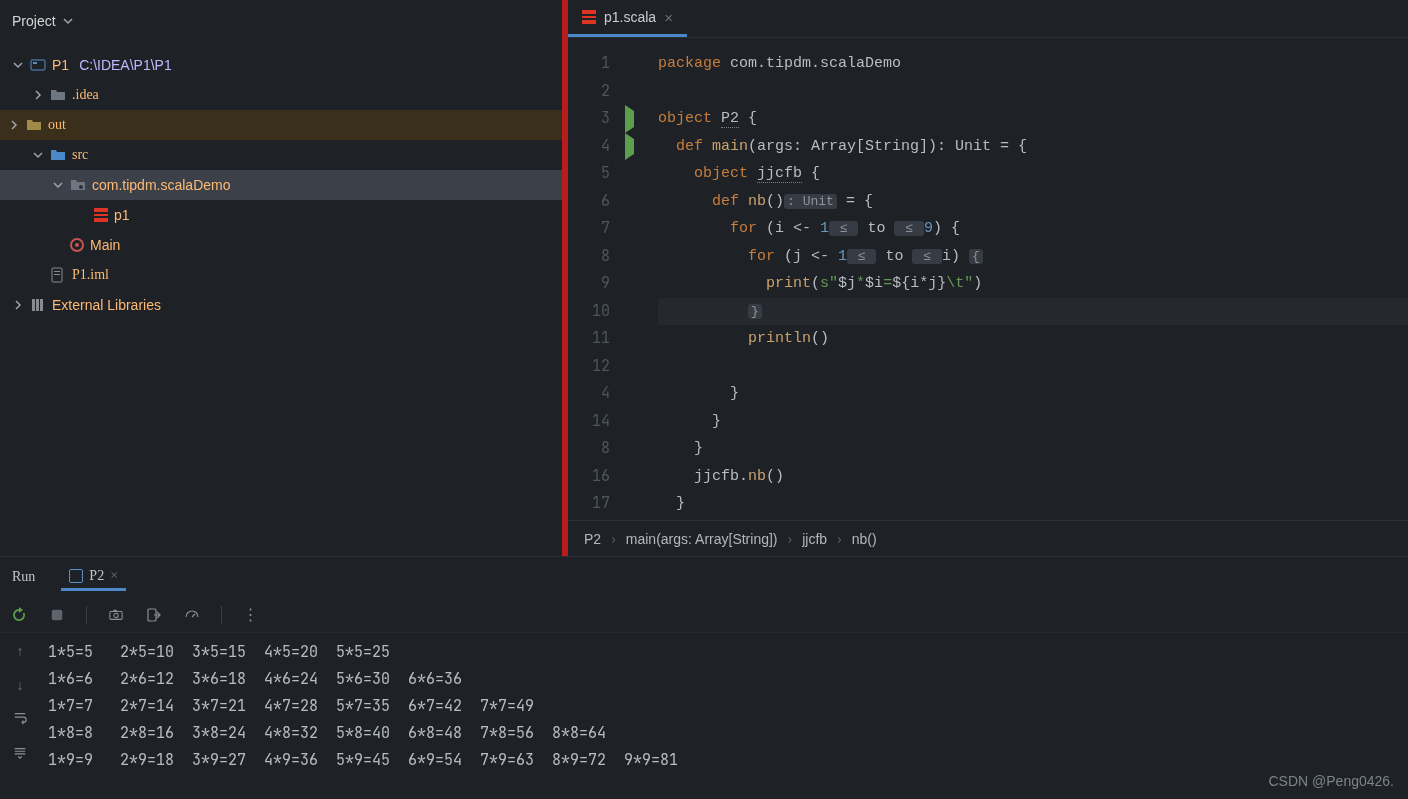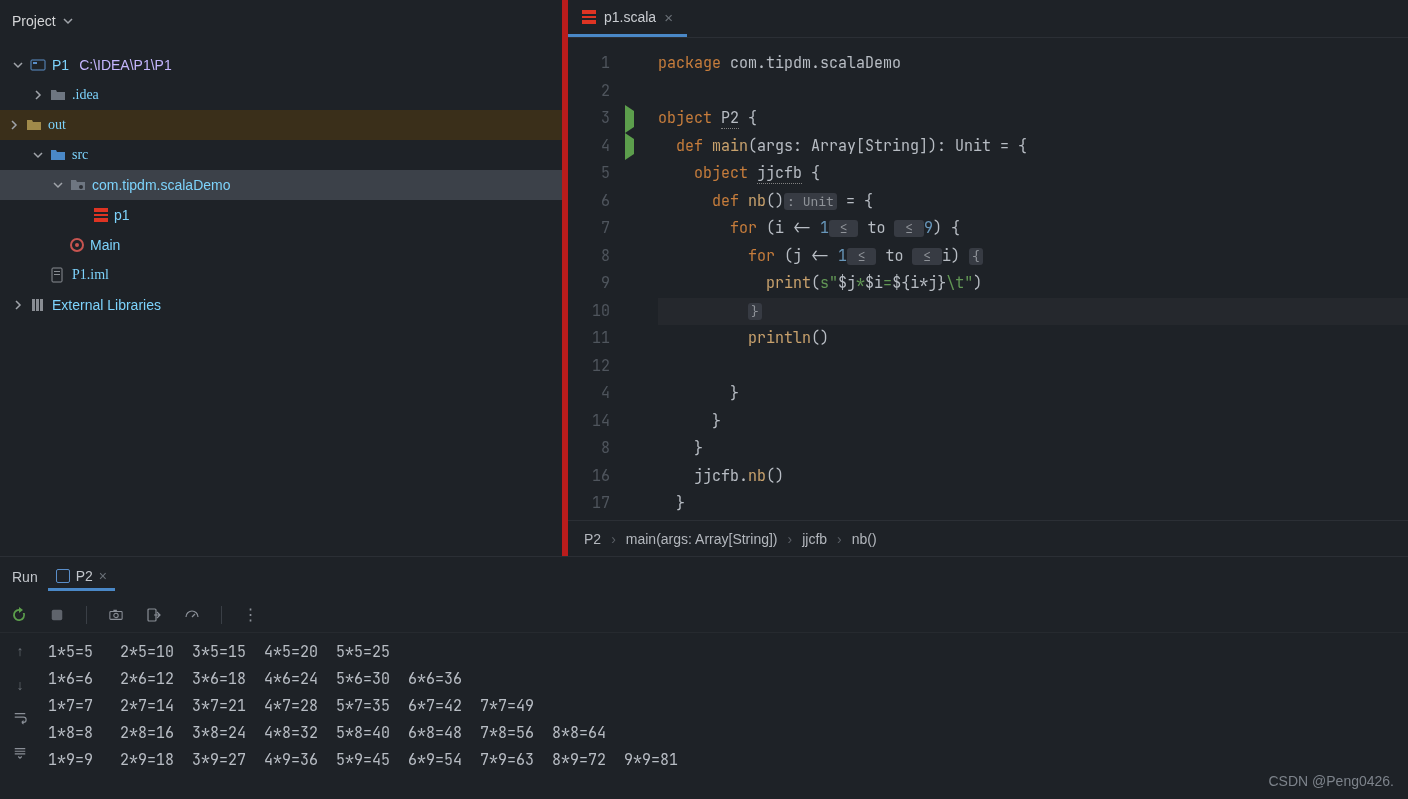--- a/index.html
+++ b/index.html
@@ -12,50 +12,50 @@
 .chev svg { width:12px; height:12px; }
 .tree { padding:8px 0 0 0; }
 .tree-row { display:flex; align-items:center; height:30px; padding-left:12px; gap:6px; white-space:nowrap; }
 .tree-row.hl { background:#3a2f1a;padding-left:8px; }
 .tree-row.sel { background:#3c4149; }
 .indent1 { padding-left:32px;font-family:Liberation Serif, serif; } .indent2 { padding-left:52px; } .indent3 { padding-left:76px; }
 .icon { width:16px; height:16px; display:inline-flex; align-items:center; justify-content:center; flex:0 0 16px; }
 .folder-icon svg { fill:#6e7681; }
 .folder-blue svg { fill:#4a88c7; }
 .folder-yellow svg { fill:#a08a4a; }
-.tree-label { color:#7dd3fc; }
+.tree-label { color:#fdba74; }
 .tree-label.dim { color:#c4b5fd; }
 .scala-icon { width:14px; height:14px; background:#de3423; display:inline-block; position:relative; }
 .scala-icon::before,.scala-icon::after { content:""; position:absolute; left:0; right:0; height:2px; background:#1e2227; }
 .scala-icon::before { top:4px; } .scala-icon::after { top:8px; }
 .target-icon { width:14px; height:14px; border:2px solid #c75450; border-radius:50%; position:relative; }
 .target-icon::after { content:""; position:absolute; width:4px; height:4px; background:#c75450; border-radius:50%; top:3px; left:3px; }
 .lib-icon svg { fill:#898d93; }
 .scratches-icon svg { fill:#898d93; }
 .iml-icon svg { fill:#898d93; }
 
 .right-panel { flex:1; display:flex; flex-direction:column; background:#1e2227; border-left:6px solid #b91c1c; }
 .tabs-bar { height:38px; display:flex; align-items:stretch; background:#1e2227; border-bottom:1px solid #2b2f35; }
 .tab { display:flex; align-items:center; gap:8px; padding:0 14px; border-bottom:3px solid #4a88c7; color:#c9ccd1; }
 .tab .close { color:#6b7178; font-size:15px; }
 .editor { flex:1; display:flex; font-family:"JetBrains Mono",Consolas,monospace; font-size:15px; line-height:27.5px; overflow:hidden; }
 .gutter { width:50px; background:#1e2227; text-align:right; color:#4f555d; padding:12px 8px 0 0; }
 .gutter div { height:27.5px; }
 .run-col { width:22px; padding-top:12px; }
 .run-col div { height:27.5px; display:flex; align-items:center; justify-content:center; }
 .run-tri { width:0; height:0; border-left:9px solid #5c9e4c; border-top:6px solid transparent; border-bottom:6px solid transparent; }
-.code { flex:1; padding:12px 0 0 18px; white-space:pre; color:#b8bdc4; }
+.code { flex:1; padding:12px 0 0 18px; white-space:pre; color:#b8bdc4;font-family:Liberation Mono, monospace; }
 .code-line { height:27.5px; position:relative; }
 .code-line.hl-line { background:rgba(255,255,255,0.03); }
 .kw { color:#c77d3c; } .fn { color:#c9a26d; } .str { color:#629755; } .pkg { color:#b8bdc4; } .decl { color:#b8bdc4; border-bottom:1px dotted #808080; } .num { color:#6897bb; } .hint { background:#373b43; color:#8f9399; padding:0 3px; border-radius:3px; font-size:13px; }
 .breadcrumb { height:36px; display:flex; align-items:center; gap:10px; padding:0 16px; color:#b3b7bd; font-size:14px; border-top:1px solid #2b2f35; }
 .bc-sep { color:#5a5f66; }
 
 .run-panel { flex:1; display:flex; flex-direction:column; background:#1e2227; border-top:1px solid #2b2f35; }
-.run-header { height:40px; display:flex; align-items:center; padding:0 12px; gap:10px; }
+.run-header { height:40px; display:flex; align-items:center; padding:0 12px; gap:26px;font-family:Liberation Serif, serif; }
 .run-title { color:#c2c6cb; }
 .run-tab { display:flex; align-items:center; gap:6px; padding:4px 8px; border-bottom:3px solid #4a88c7; color:#c2c6cb; }
 .run-tab .box-icon { width:14px; height:14px; border:1.5px solid #5a8ec9; border-radius:2px; }
 .run-tab .close { color:#6b7178; }
 .run-toolbar { height:36px; display:flex; align-items:center; padding:0 10px; gap:20px; border-bottom:1px solid rgba(255,255,255,0.04); }
 .tb-icon { width:18px; height:18px; display:flex; align-items:center; justify-content:center; color:#8a8f97; }
 .run-body { display:flex; flex:1; }
 .run-side { width:40px; display:flex; flex-direction:column; align-items:center; padding-top:10px; gap:18px; color:#6b7178; }
 .run-output { flex:1; font-family:"JetBrains Mono",Consolas,monospace; font-size:15px; line-height:27px; color:#b8bdc4; padding:6px 0 0 8px; white-space:pre; }
 .watermark { position:absolute; right:14px; bottom:10px; color:#7d838b; font-size:14px; }

